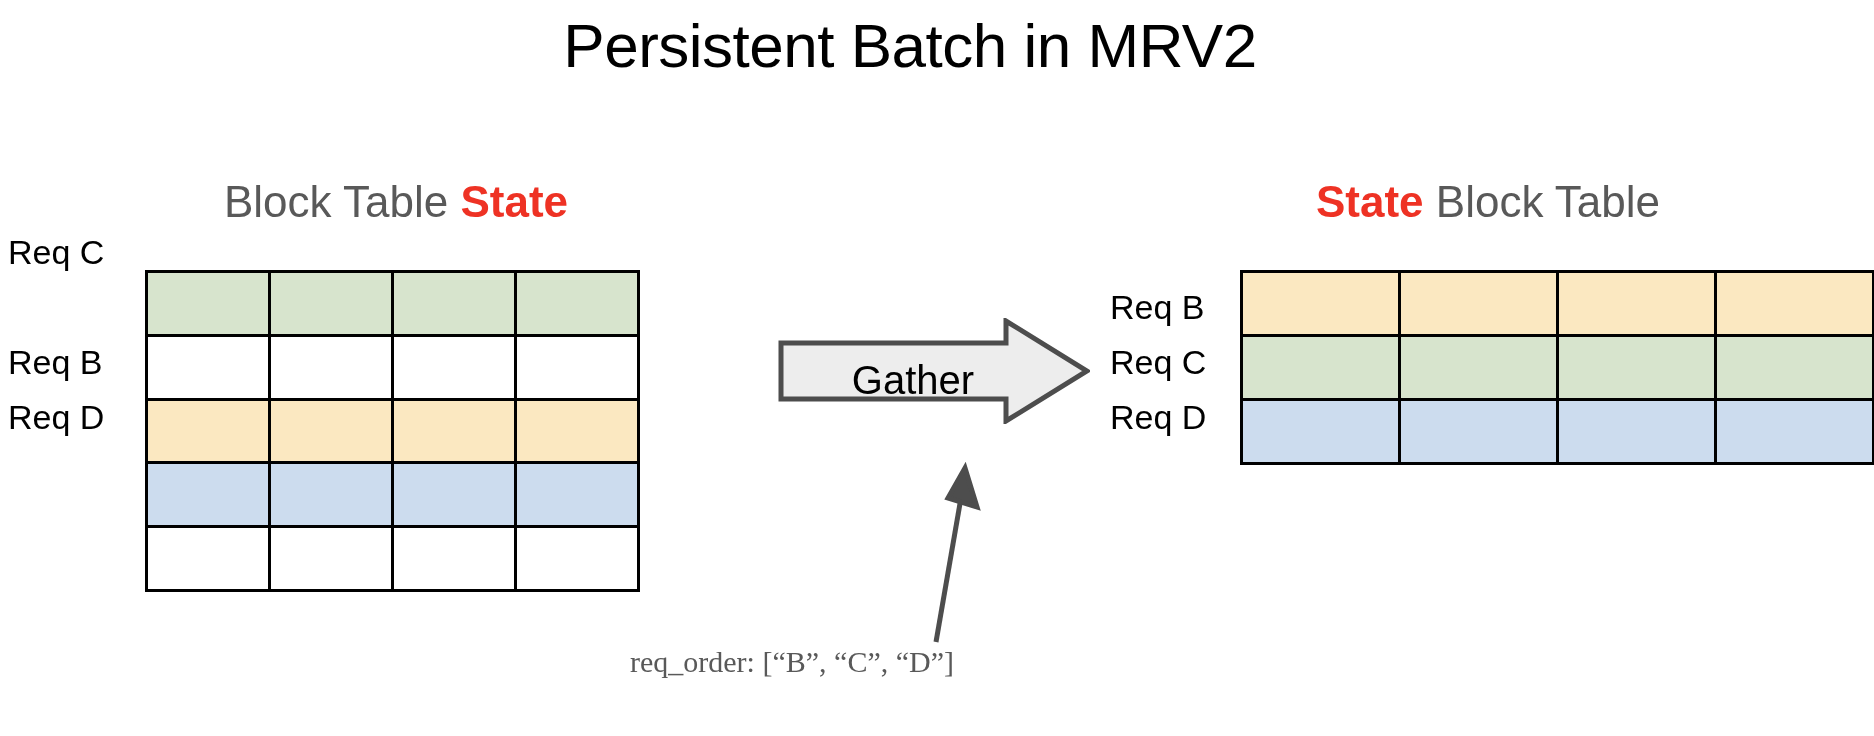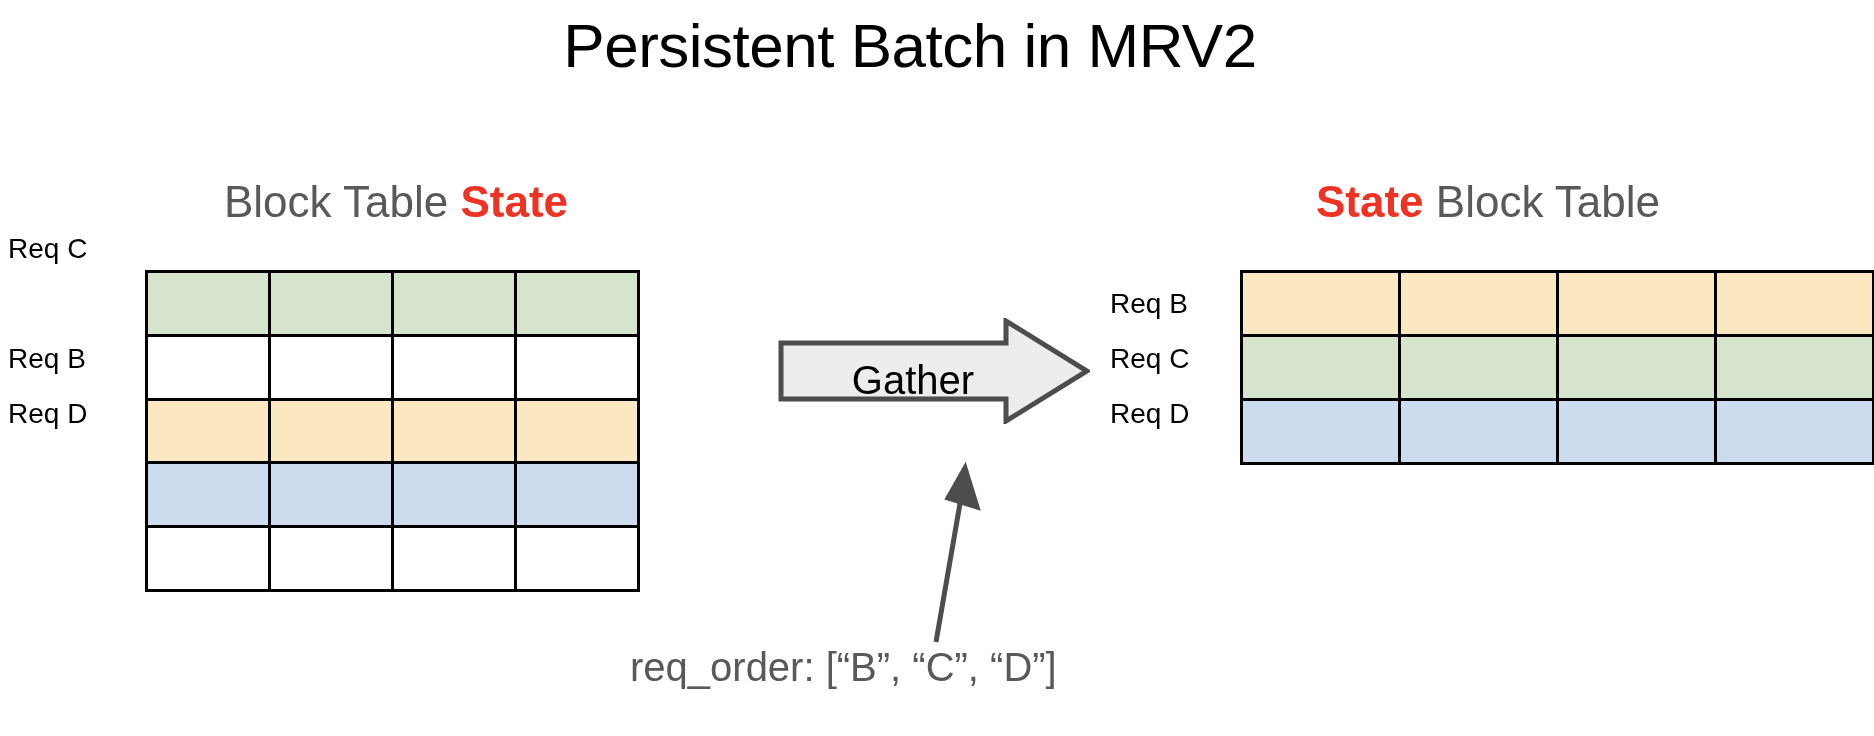--- a/index.html
+++ b/index.html
@@ -43,21 +43,21 @@
     color: #ee3224;
     font-weight: 700;
     text-align: right;
   }
   #heading-state  { left: 224px;  top: 178px; }
   #heading-input  { left: 1316px; top: 178px; }
 
   
   .row-label {
     position: absolute;
-    font-size: 28px;
+    font-size: 34px;
     color: #000000;
     white-space: nowrap;
     line-height: 1;
   }
 
   
   .block-table {
     position: absolute;
     display: grid;
     background: #000000;
@@ -118,24 +118,25 @@
     position: absolute;
     left: 900px;
     top: 450px;
     width: 120px;
     height: 200px;
   }
   #req-order-caption {
     position: absolute;
     left: 630px;
     top: 645px;
-    font-size: 40px;
+    font-size: 30px;
     color: #595959;
     white-space: nowrap;
     line-height: 1.1;
+    font-family: Liberation Serif, serif;
   }
 </style>
 </head>
 <body>
 
 <div id="slide-title">Persistent Batch in MRV2</div>
 
 <div id="heading-state" class="section-heading">
   <span>Block Table </span><span class="accent">State</span>
 </div>

